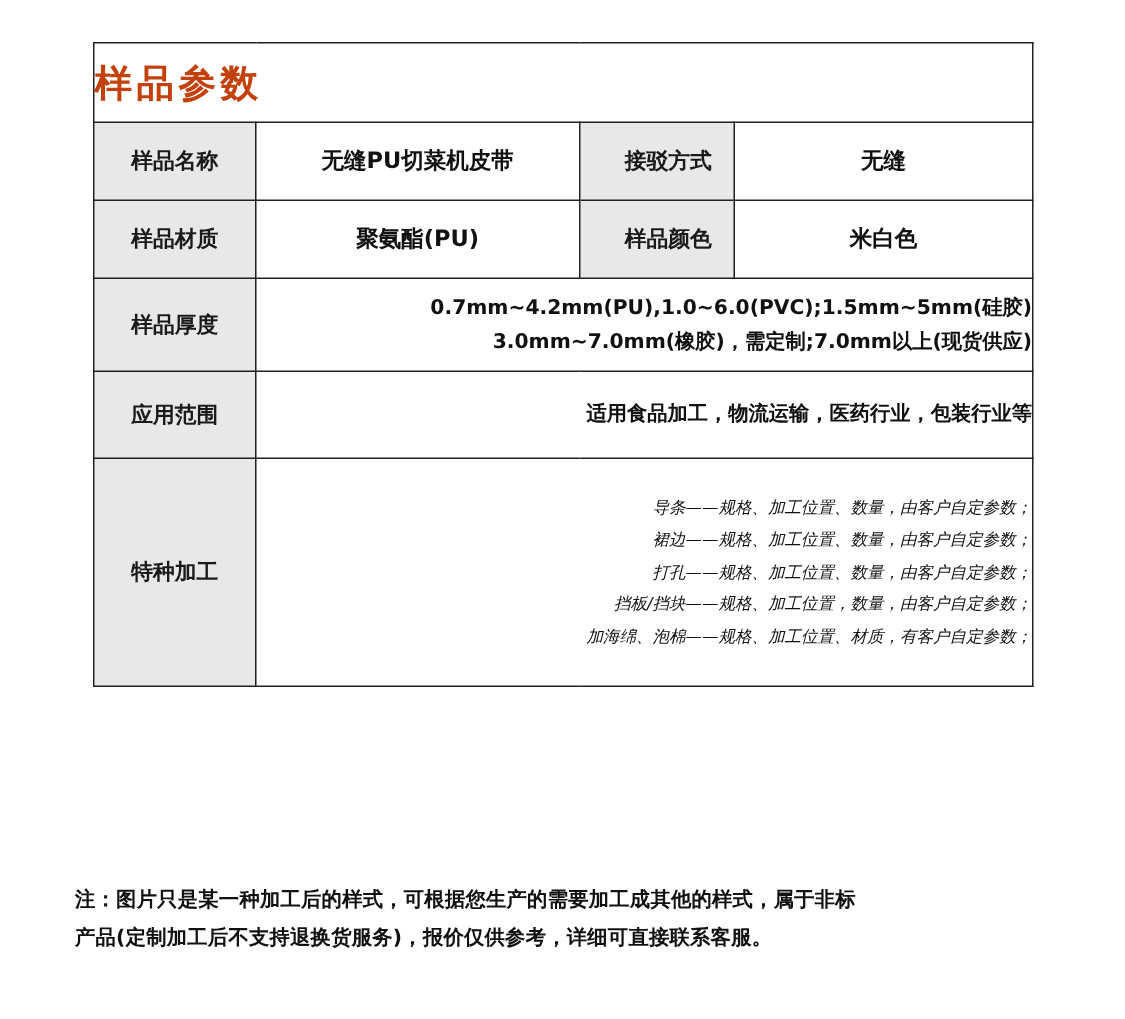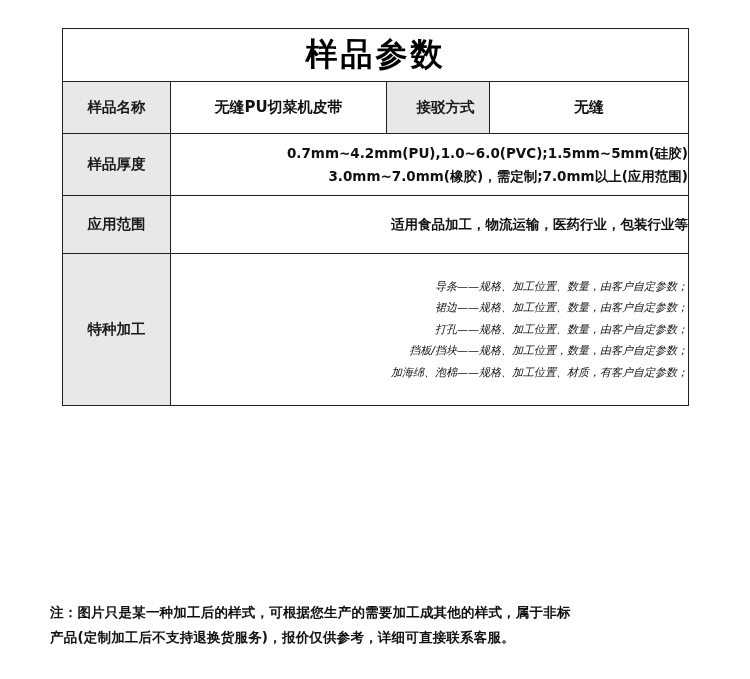--- a/index.html
+++ b/index.html
@@ -31,26 +31,25 @@
     border-collapse: collapse;
     table-layout: fixed;
     background: #ffffff;
   }
   table.spec td {
     border: 1px solid #231f20;
     padding: 0;
     vertical-align: middle;
   }
   .title-cell {
-    text-align: center;
-    font-size: 32px;
+    font-size: 25px;
     font-weight: bold;
     letter-spacing: 3px;
     height: 52px;
-    color: #000000;
+    color: #c2410c;
   }
   .label-cell {
     background: #e8e8e8;
     text-align: center;
     font-size: 14.5px;
     font-weight: bold;
     color: #1a1a1a;
     width: 108px;
   }
   .label-cell.narrow {
@@ -103,21 +102,20 @@
   .note {
     position: absolute;
     left: 50px;
     top: 588px;
     width: 650px;
     font-size: 13.5px;
     line-height: 1.85;
     color: #111111;
     font-weight: bold;
     letter-spacing: 0.2px;
-    margin-top: 12px;
   }
   .note span { display: block; }
 </style>
 </head>
 <body>
 
 <div class="sheet">
 
   <table class="spec">
     <colgroup>
@@ -129,26 +127,32 @@
     <tbody>
       <tr>
         <td class="title-cell" colspan="4">样品参数</td>
       </tr>
       <tr class="row-h-basic">
         <td class="label-cell">样品名称</td>
         <td class="value-center">无缝PU切菜机皮带</td>
         <td class="label-cell narrow">接驳方式</td>
         <td class="value-center">无缝</td>
       </tr>
+      <tr class="row-h-basic">
+        <td class="label-cell">样品材质</td>
+        <td class="value-center">聚氨酯(PU)</td>
+        <td class="label-cell narrow">样品颜色</td>
+        <td class="value-center">米白色</td>
+      </tr>
       <tr class="row-h-thick">
         <td class="label-cell">样品厚度</td>
         <td class="value-left" colspan="3">
           <span class="thick-lines">
             <span>0.7mm~4.2mm(PU),1.0~6.0(PVC);1.5mm~5mm(硅胶)</span>
-            <span>3.0mm~7.0mm(橡胶)，需定制;7.0mm以上(应用范围)</span>
+            <span>3.0mm~7.0mm(橡胶)，需定制;7.0mm以上(现货供应)</span>
           </span>
         </td>
       </tr>
       <tr class="row-h-apply">
         <td class="label-cell">应用范围</td>
         <td class="value-left bold" colspan="3">适用食品加工，物流运输，医药行业，包装行业等</td>
       </tr>
       <tr class="row-h-special">
         <td class="label-cell">特种加工</td>
         <td class="value-left" colspan="3">

